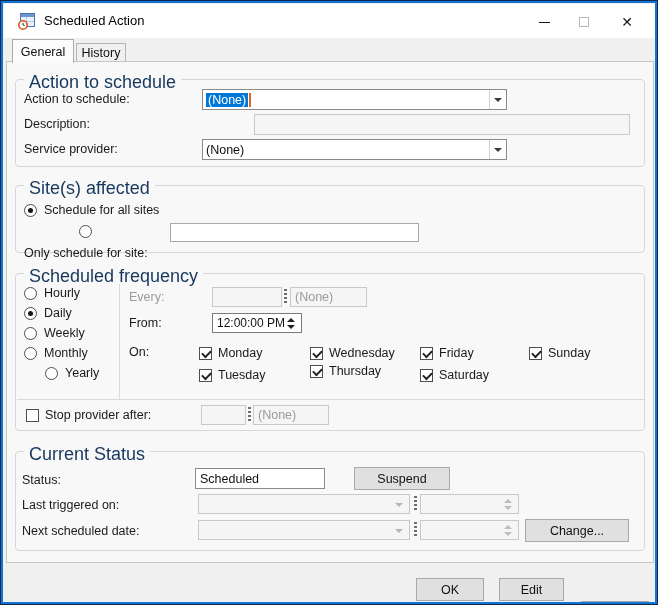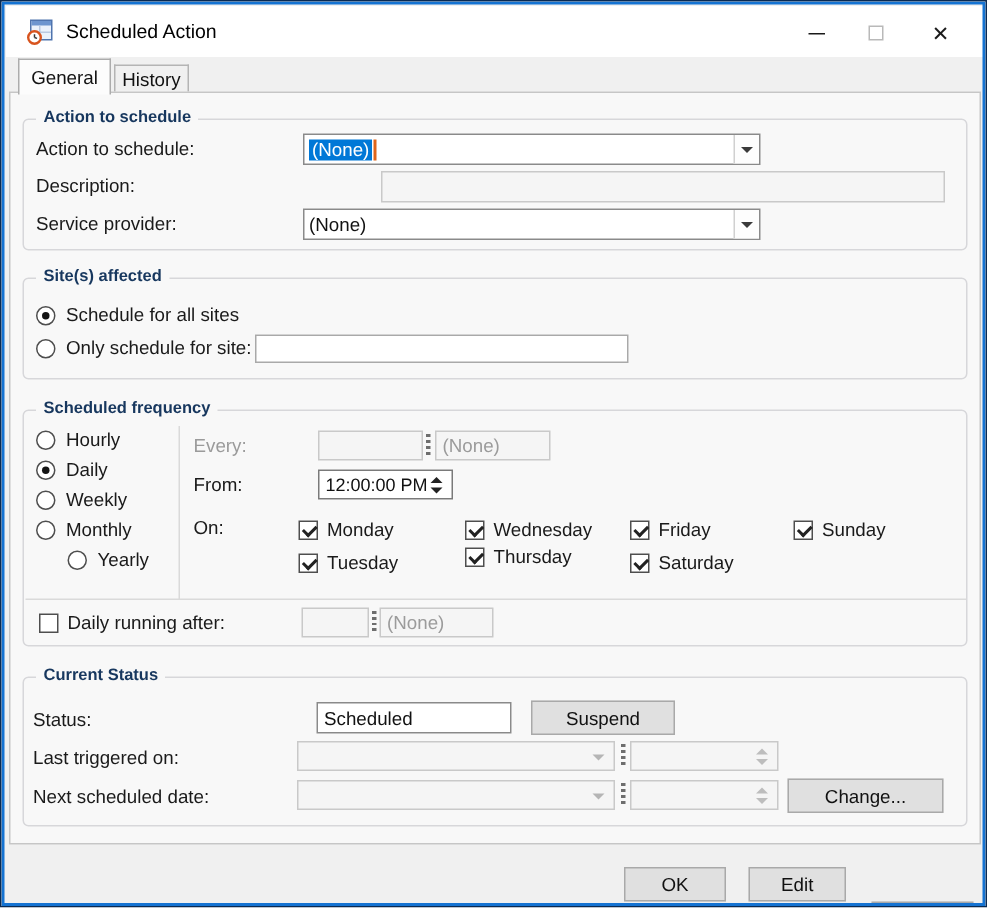--- a/index.html
+++ b/index.html
@@ -25,21 +25,21 @@
   .tabstrip { position:absolute; left:3px; top:37px; width:652px; height:23px; background:#f0f0f0; }
   .tab { position:absolute; display:flex; align-items:center; justify-content:center; font-size:12.5px; }
   .tab-active { left:8px; top:1px; width:62px; height:24px; background:#fcfcfc; border:1px solid #acacac; border-bottom:none; z-index:5; }
   .tab-inactive { left:72px; top:5px; width:50px; height:19px; background:#f0f0f0; border:1px solid #b4b4b4; border-bottom:none; }
 
   
   .pane { position:absolute; left:5px; top:60px; width:648px; height:502px; background:#f8f8f8; border:1px solid #c6c6c6; }
 
   
   .group { position:absolute; left:14px; width:630px; border:1px solid #d7d7da; border-radius:4px; }
-  .group-title { position:absolute; left:8px; top:-8px; padding:0 5px; background:#f8f8f8; font-weight:bold; font-size:11px; color:#17375e; }
+  .group-title { position:absolute; left:8px; top:-8px; padding:0 5px; background:#f8f8f8; font-weight:normal; font-size:18px; color:#17375e; }
 
   
   .lbl { position:absolute; height:16px; line-height:16px; white-space:nowrap; color:#1a1a1a; }
   .lbl-dis { color:#9b9b9b; }
   .tb { position:absolute; background:#ffffff; border:1px solid #8a8a8a; display:flex; align-items:center; padding:0 4px; overflow:hidden; white-space:nowrap; }
   .tb-dis { position:absolute; background:#f5f5f5; border:1px solid #c9c9c9; color:#9b9b9b; display:flex; align-items:center; padding:0 4px; overflow:hidden; white-space:nowrap; }
   .combo { position:absolute; background:#ffffff; border:1px solid #8a8a8a; display:flex; align-items:center; padding:0 3px; }
   .combo-btn { position:absolute; right:0; top:0; bottom:0; width:17px; border-left:1px solid #d0d0d0; background:#fdfdfd; display:flex; align-items:center; justify-content:center; }
   .arr-dn { width:0; height:0; border-left:4px solid transparent; border-right:4px solid transparent; border-top:4px solid #3a3a3a; }
   .arr-dn-dis { width:0; height:0; border-left:4px solid transparent; border-right:4px solid transparent; border-top:4px solid #b5b5b5; position:absolute; right:6px; top:8px; }
@@ -132,21 +132,21 @@
     </div>
   </div>
 
   <div class="group" style="top:184px;height:68px;">
     <div class="group-title">Site(s) affected</div>
 
     <div class="radio-row" style="left:8px;top:17px;">
       <span class="radio checked"></span>
       <span class="lbl" style="position:static;">Schedule for all sites</span>
     </div>
-    <div class="radio-row" style="left:8px;top:39px;">
+    <div class="radio-row" style="left:8px;top:39px;flex-direction:column;">
       <span class="radio"></span>
       <span class="lbl" style="position:static;">Only schedule for site:</span>
     </div>
     <div class="tb" style="left:154px;top:37px;width:249px;height:19px;border-color:#a9a9a9;">
       <span></span>
     </div>
   </div>
 
   <div class="group" style="top:272px;height:158px;">
     <div class="group-title">Scheduled frequency</div>
@@ -219,36 +219,36 @@
       <span class="cb checked"></span>
       <span class="lbl" style="position:static;">Saturday</span>
     </div>
     <div class="cb-row" style="left:513px;top:72px;">
       <span class="cb checked"></span>
       <span class="lbl" style="position:static;">Sunday</span>
     </div>
 
     <div class="cb-row" style="left:10px;top:134px;">
       <span class="cb"></span>
-      <span class="lbl" style="position:static;">Daily running after:</span>
+      <span class="lbl" style="position:static;">Stop provider after:</span>
     </div>
     <div class="tb-dis" style="left:185px;top:131px;width:45px;height:20px;">
       <span></span>
     </div>
     <div class="dots" style="left:232px;top:133px;"></div>
     <div class="tb-dis" style="left:237px;top:131px;width:76px;height:20px;">
       <span>(None)</span>
     </div>
   </div>
 
   <div class="group" style="top:450px;height:100px;">
     <div class="group-title">Current Status</div>
 
     <span class="lbl" style="left:6px;top:20px;">Status:</span>
-    <div class="tb" style="left:179px;top:16px;width:130px;height:21px;border-color:#8a8a8a;margin-left:16px;">
+    <div class="tb" style="left:179px;top:16px;width:130px;height:21px;border-color:#8a8a8a;">
       <span>Scheduled</span>
     </div>
     <div class="btn" style="left:338px;top:15px;width:96px;height:23px;">
       <span>Suspend</span>
     </div>
 
     <span class="lbl" style="left:6px;top:45px;">Last triggered on:</span>
     <div class="tb-dis" style="left:182px;top:42px;width:212px;height:20px;">
       <span class="arr-dn-dis"></span>
     </div>

